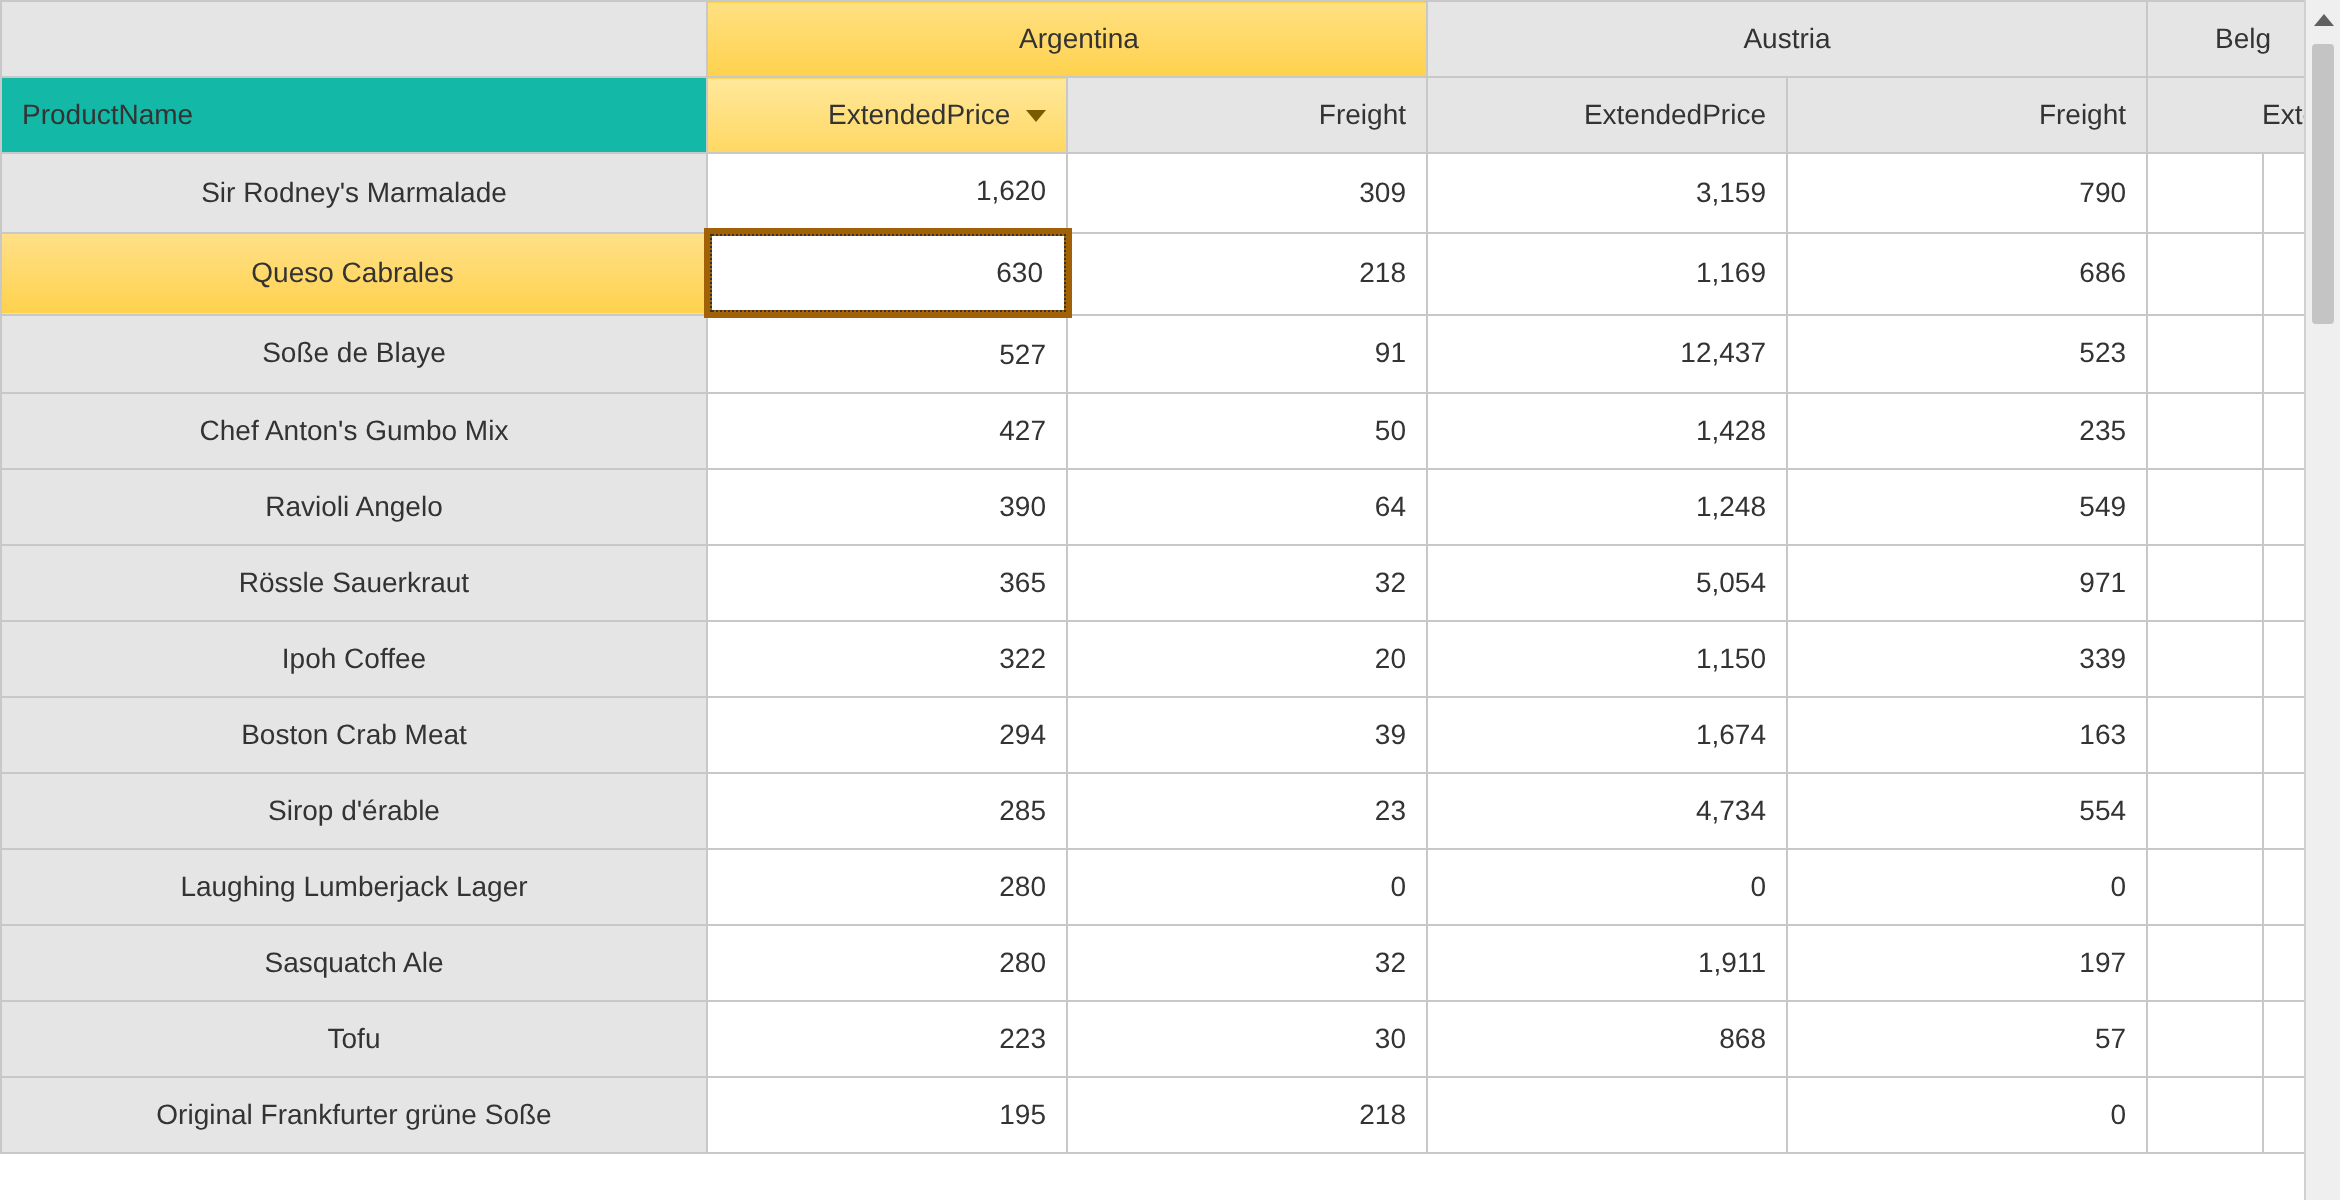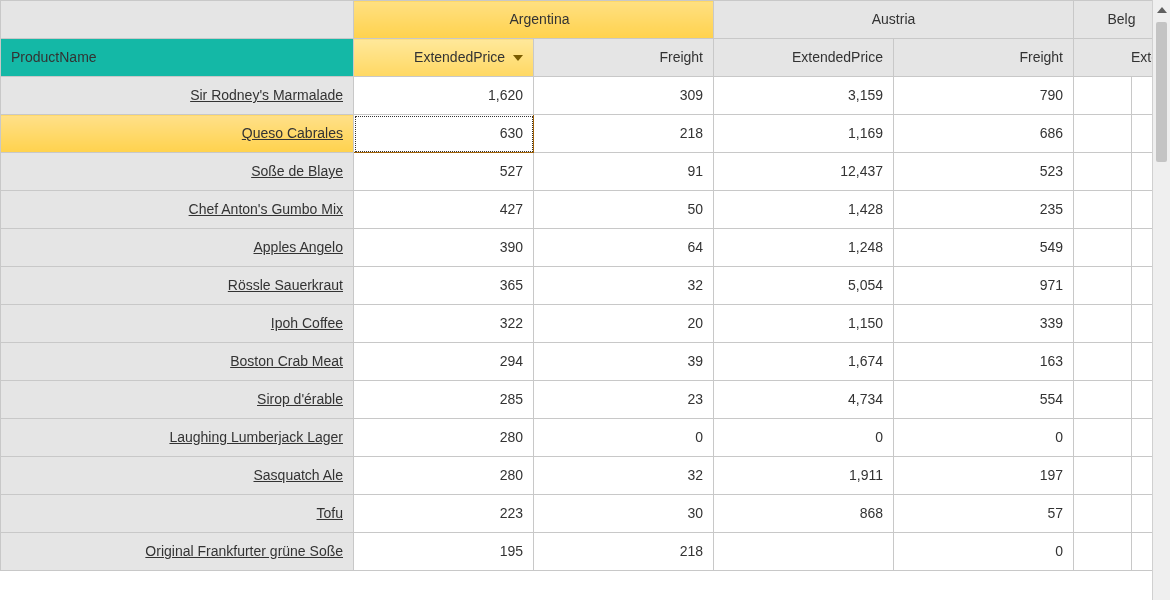--- a/index.html
+++ b/index.html
@@ -69,37 +69,36 @@
     background: linear-gradient(#ffe082, #ffd24d);
     padding-left: 22px;
   }
   th.measure-hl {
     background: linear-gradient(#ffe89a, #ffd863);
   }
 
   
   td.rowhead {
     background: #e5e5e5;
-    text-align: right;
-    text-decoration: underline;
+    text-align: center;
   }
   
   td.val {
     text-align: right;
     background: #fff;
   }
 
   
   tr.selected td.rowhead {
     background: linear-gradient(#ffe089, #ffd24d);
   }
   tr.selected td.focus-cell {
     outline: 1px dotted #333;
     outline-offset: -2px;
-    border: 1px solid #a16207;
+    border: 4px solid #a16207;
   }
 
   
   .sort-icon {
     display: inline-block;
     vertical-align: middle;
     margin-left: 4px;
     width: 0; height: 0;
     border-left: 5px solid transparent;
     border-right: 5px solid transparent;
@@ -222,21 +221,21 @@
           <tr>
             <td class="rowhead">Chef Anton's Gumbo Mix</td>
             <td class="val">427</td>
             <td class="val">50</td>
             <td class="val">1,428</td>
             <td class="val">235</td>
             <td class="val"></td>
             <td class="val"></td>
           </tr>
           <tr>
-            <td class="rowhead">Apples Angelo</td>
+            <td class="rowhead">Ravioli Angelo</td>
             <td class="val">390</td>
             <td class="val">64</td>
             <td class="val">1,248</td>
             <td class="val">549</td>
             <td class="val"></td>
             <td class="val"></td>
           </tr>
           <tr>
             <td class="rowhead">Rössle Sauerkraut</td>
             <td class="val">365</td>

